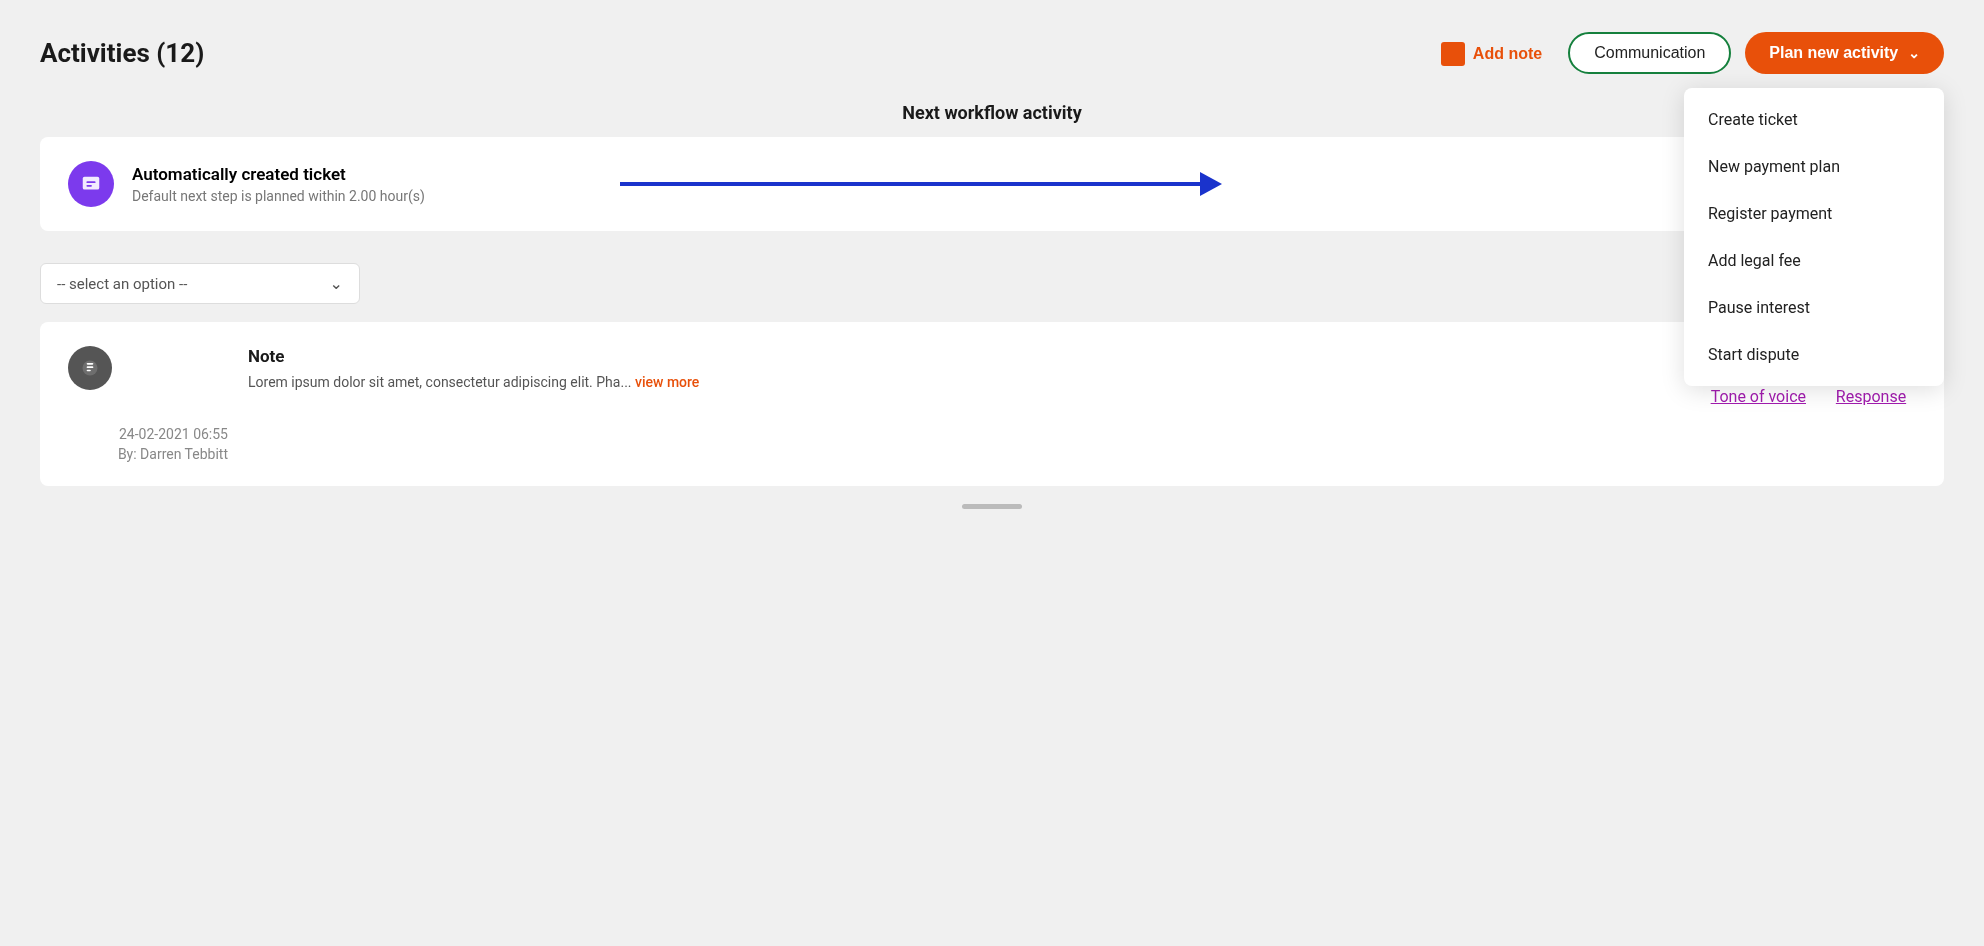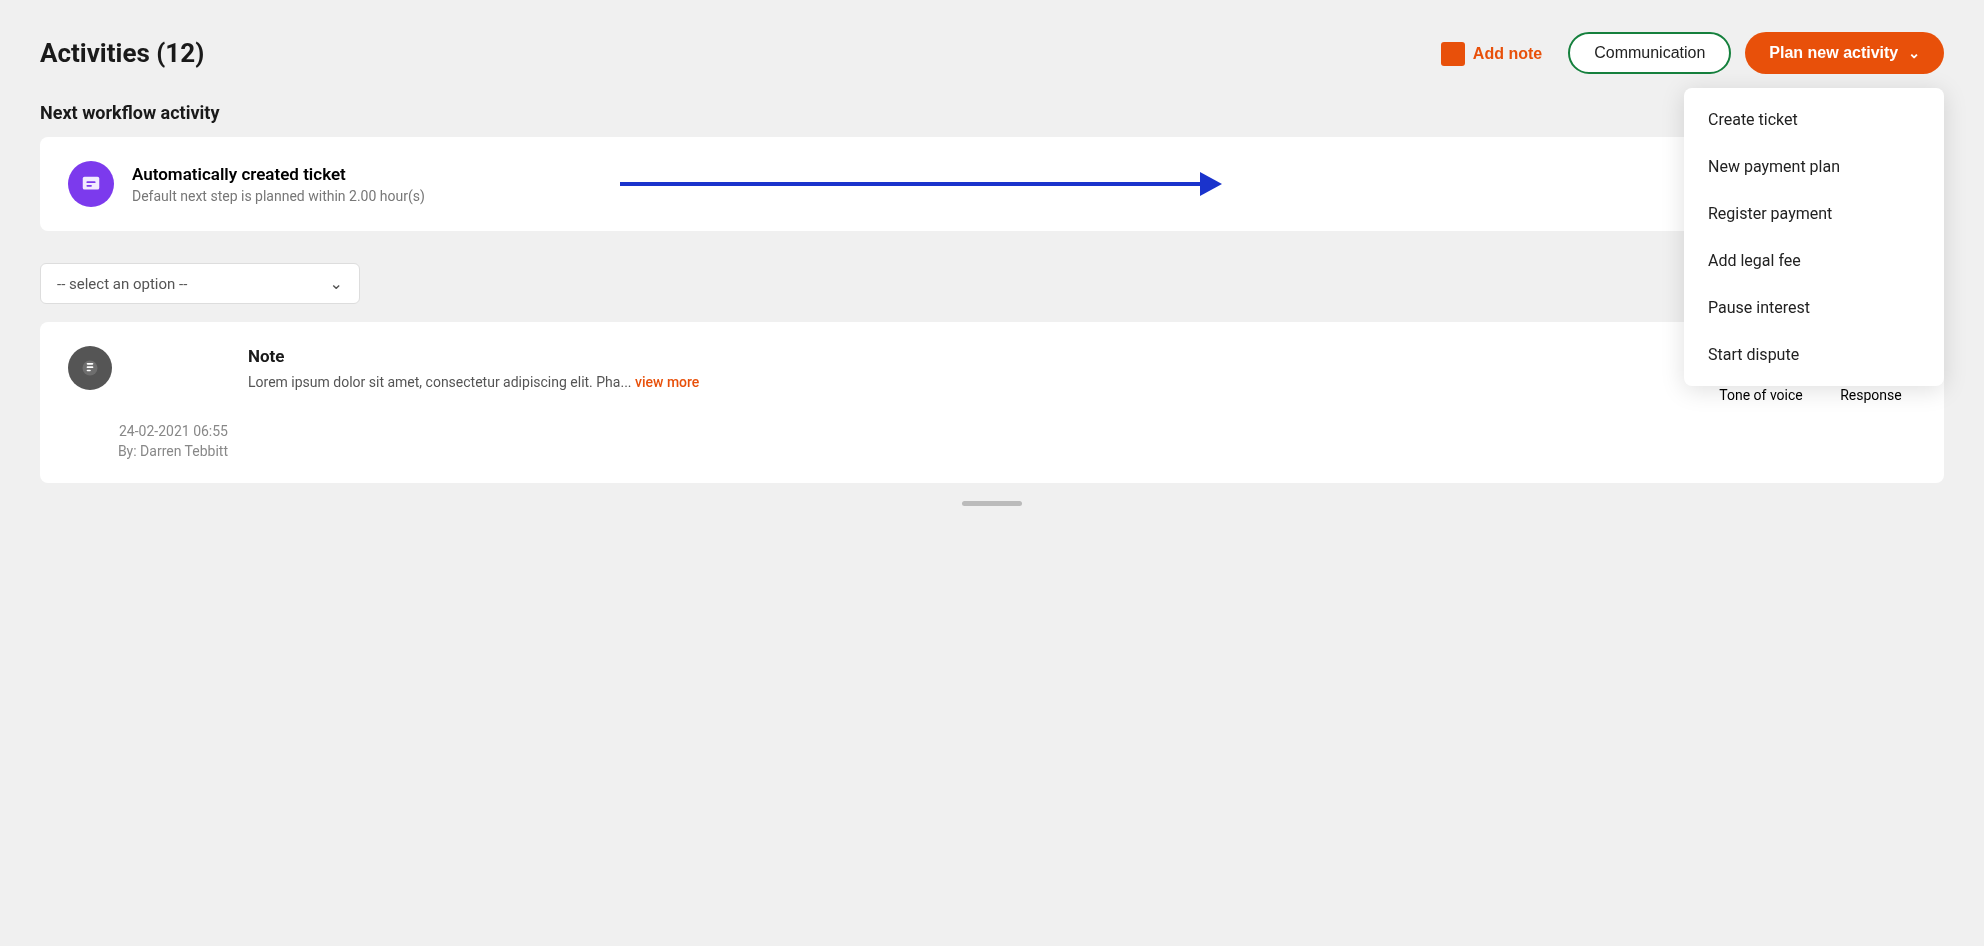--- a/index.html
+++ b/index.html
@@ -96,20 +96,21 @@
       color: #222;
       cursor: pointer;
       white-space: nowrap;
     }
     
     .section-title {
       font-size: 18px;
       font-weight: 700;
       color: #1a1a1a;
       margin-bottom: 14px;
+      text-align: center;
     }
     .workflow-card {
       background: #fff;
       border-radius: 8px;
       padding: 24px 28px;
       display: flex;
       align-items: center;
       margin-bottom: 32px;
       position: relative;
       min-height: 90px;
@@ -247,22 +248,23 @@
       display: flex;
       flex-direction: column;
       align-items: center;
       gap: 6px;
       min-width: 90px;
     }
     .tone-emoji {
       font-size: 30px;
     }
     .tone-label {
-      font-size: 14px;
-      color: #000000;
+      font-size: 16px;
+      color: #a21caf;
+      text-decoration: underline;
     }
     .meta-col {
       text-align: right;
       min-width: 160px;
     }
     .meta-date {
       font-size: 14px;
       color: #888;
       margin-bottom: 4px;
     }

